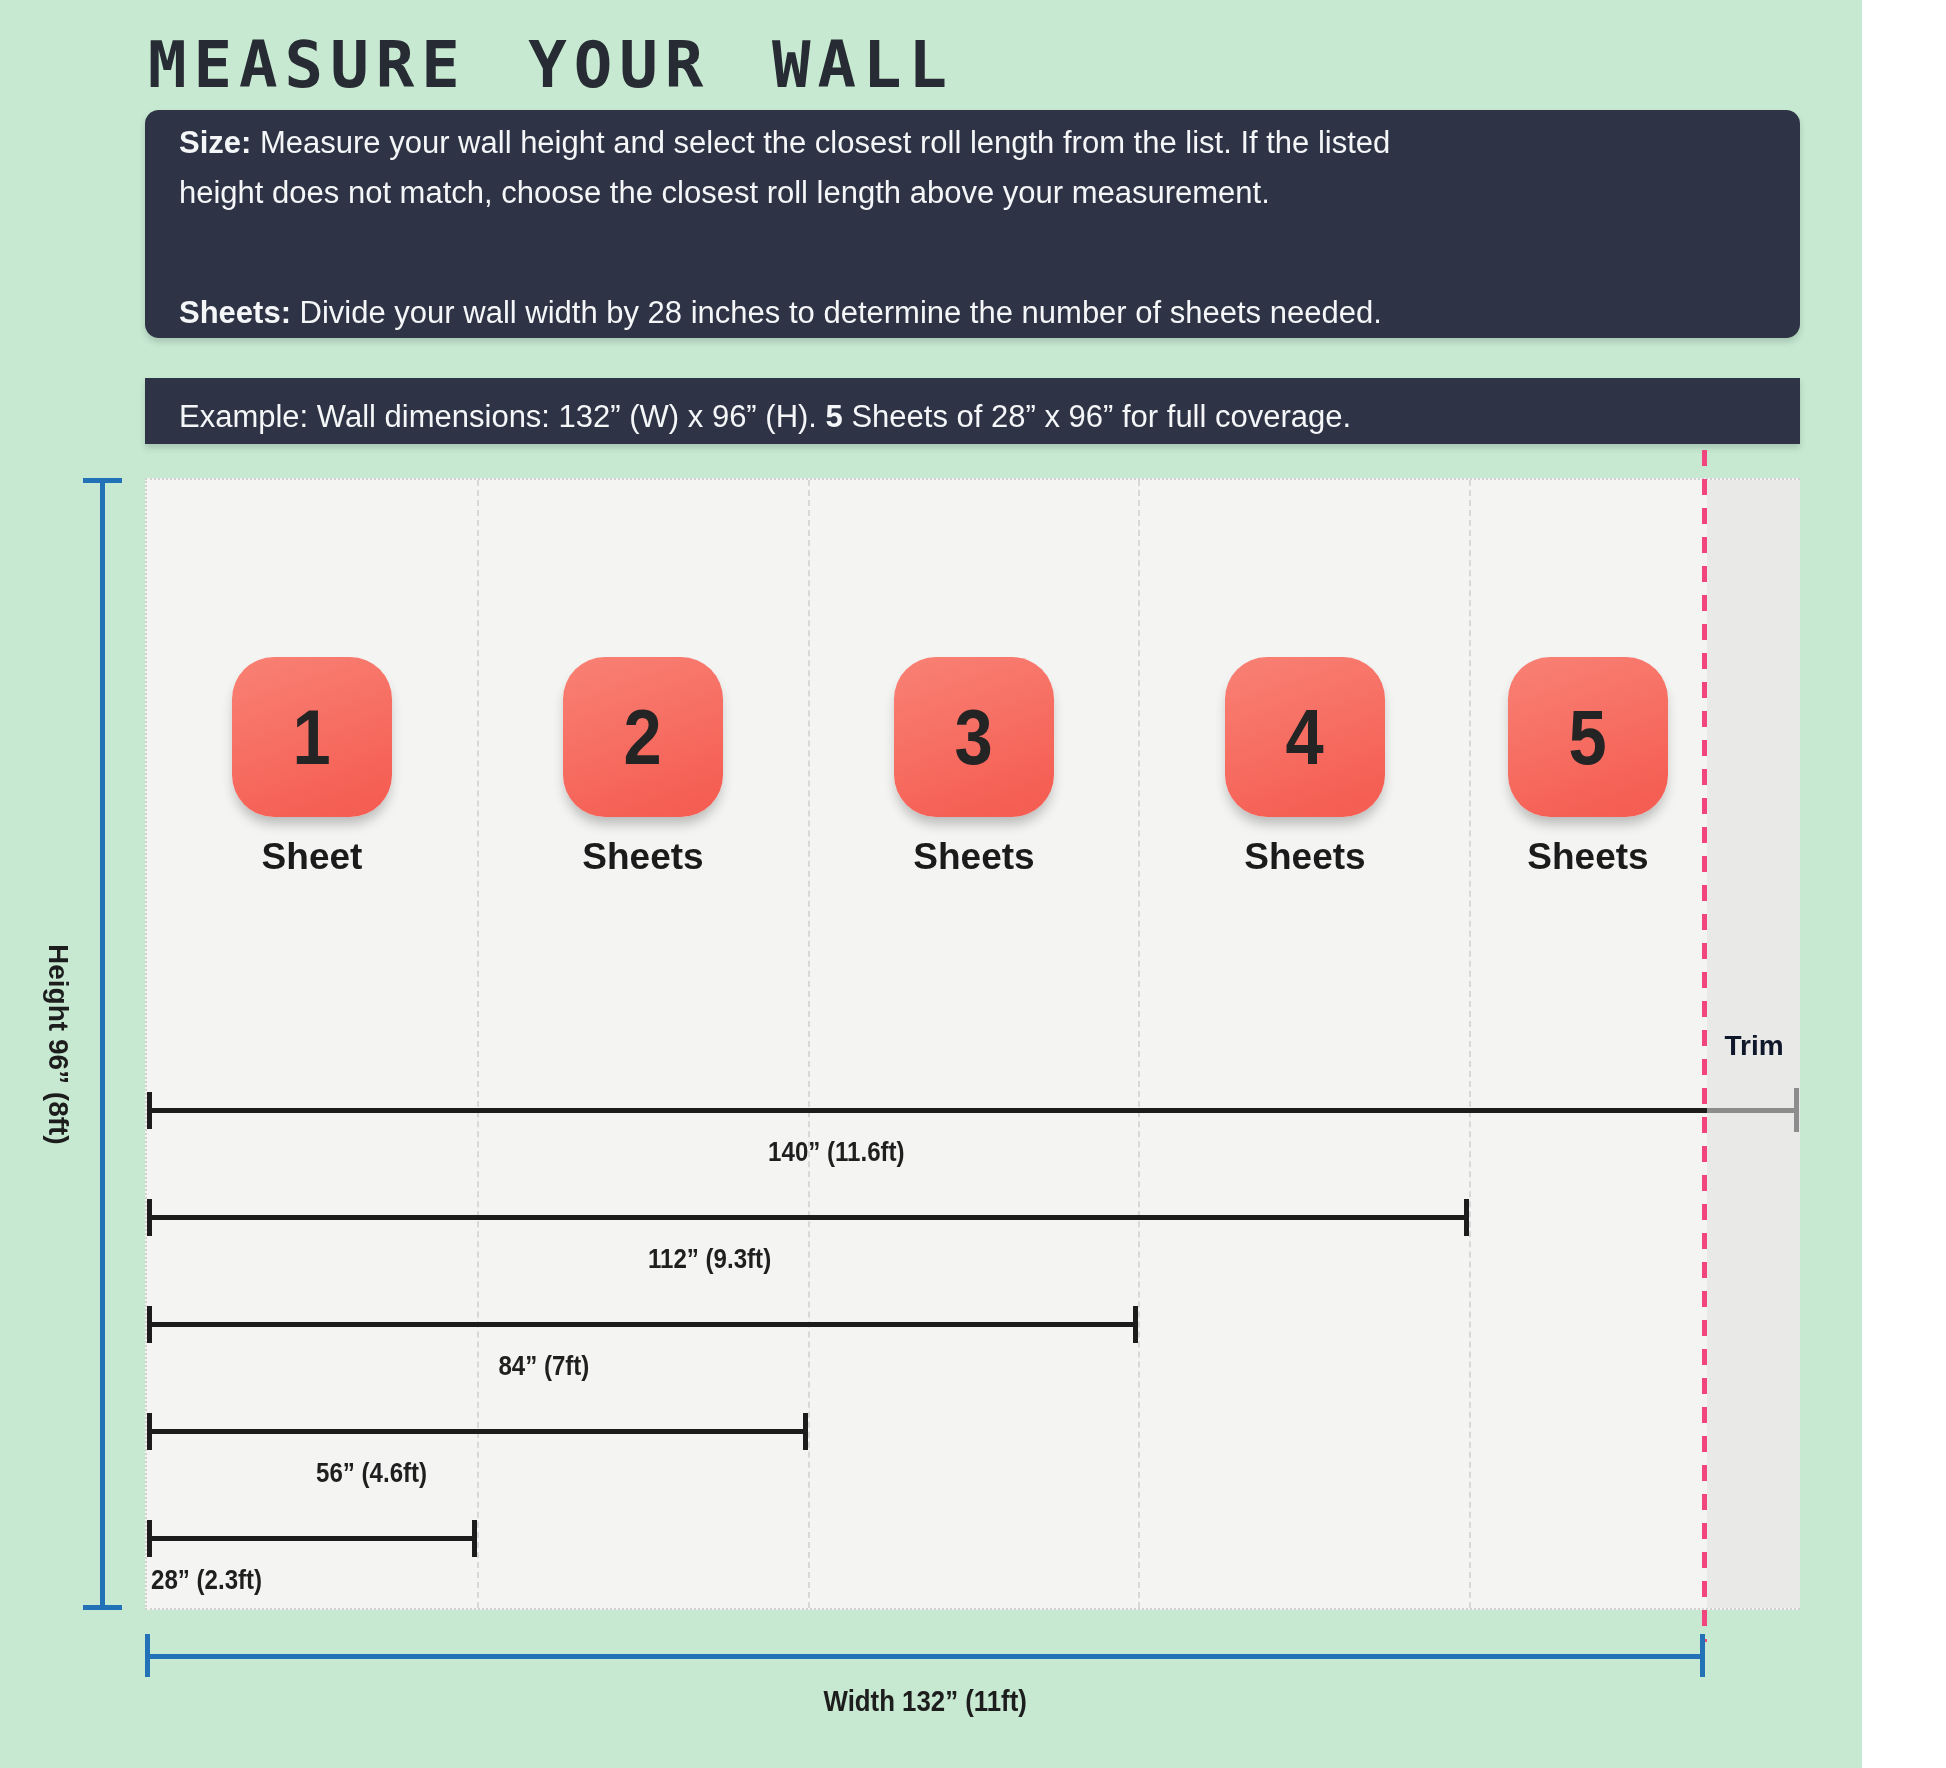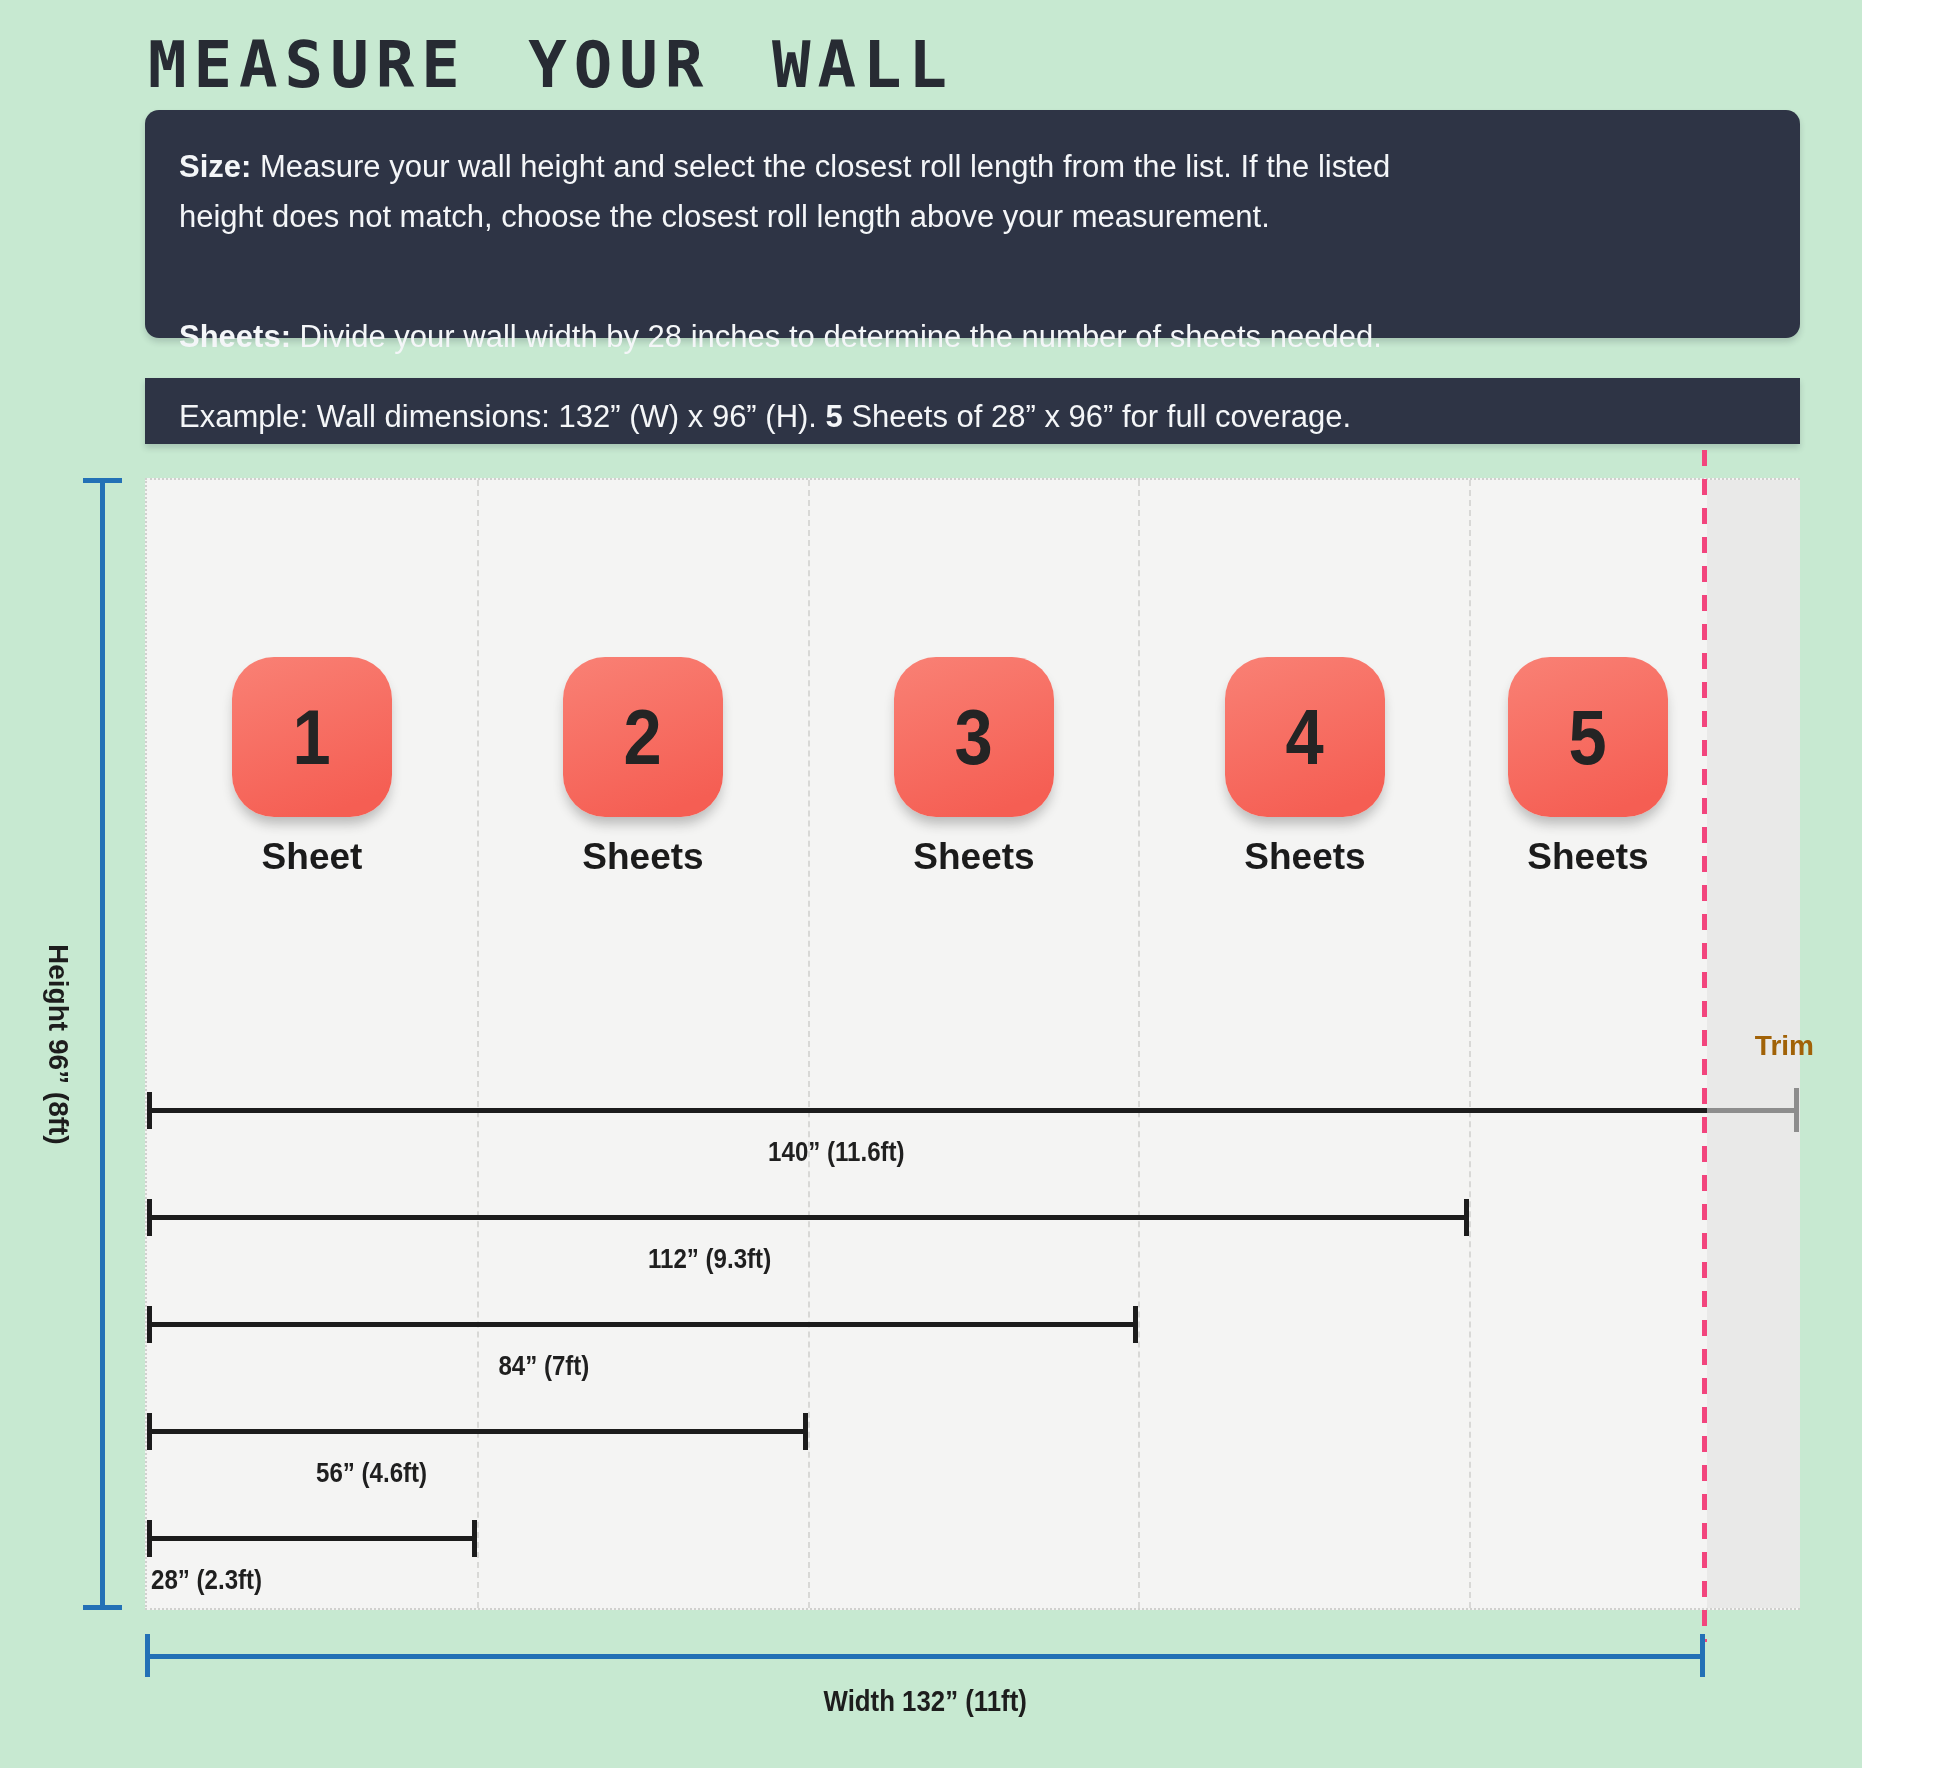--- a/index.html
+++ b/index.html
@@ -19,21 +19,21 @@
     color:#272b33; white-space:nowrap;
   }
 
   
   .panel{
     left:145px; width:1655px; box-sizing:border-box;
     background:#2e3445; border-radius:14px;
     color:#f4f6f8; font-size:31px;
     box-shadow:0 4px 6px rgba(30,40,50,0.18);
   }
-  .panel-info{ top:110px; height:228px; padding:32px 34px; line-height:50px;}
+  .panel-info{ top:110px; height:228px; padding:8px 34px; line-height:50px;}
   .panel-info p{margin:0;}
   .panel-info p + p{margin-top:70px;}
   .panel-example{ top:378px; height:66px; border-radius:0; line-height:66px; padding:6px 34px;}
   .b{font-weight:700;}
 
   
   .wall{
     left:145px; top:478px; width:1655px; height:1132px; box-sizing:border-box;
     background:#f4f4f3; border:2px dotted #d0d0ce;
   }
@@ -50,22 +50,22 @@
   .badge-num{
     font-size:78px; font-weight:700; color:#242424;
     display:inline-block; transform:scaleX(0.88);
   }
   .sheet-label{
     top:356px; width:200px; text-align:center;
     font-size:37px; font-weight:700; color:#1b1b1b;
   }
 
   .trim-label{
-    left:1547px; top:550px; width:120px; text-align:right;
-    font-size:28px; font-weight:700; color:#a16207;
+    left:1547px; top:550px; width:120px; text-align:center;
+    font-size:28px; font-weight:700; color:#0f172a;
   }
 
   
   .dim{ height:5px; background:#1c1c1c;}
   .tick{ position:absolute; width:5px; height:37px; top:-16px; background:#1c1c1c;}
   .dim-gray{ background:#8d8d8d;}
   .tick-gray{ background:#8d8d8d; height:44px; top:-20px;}
   .dim-label{
     width:340px; font-size:28px; font-weight:700; color:#1f1f1f;
     white-space:nowrap;

